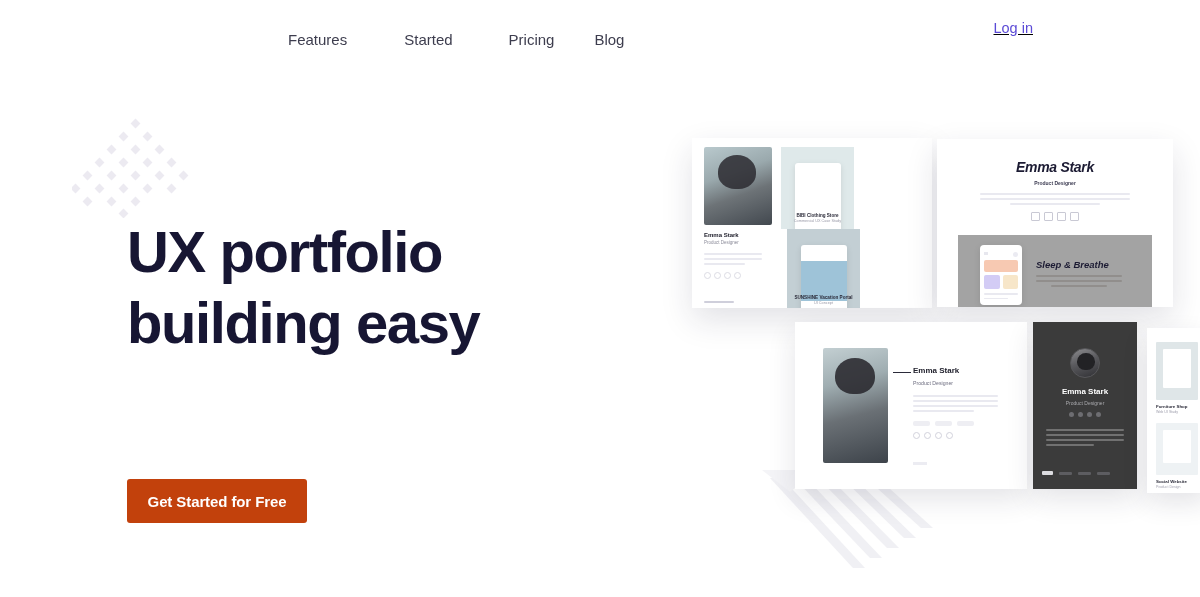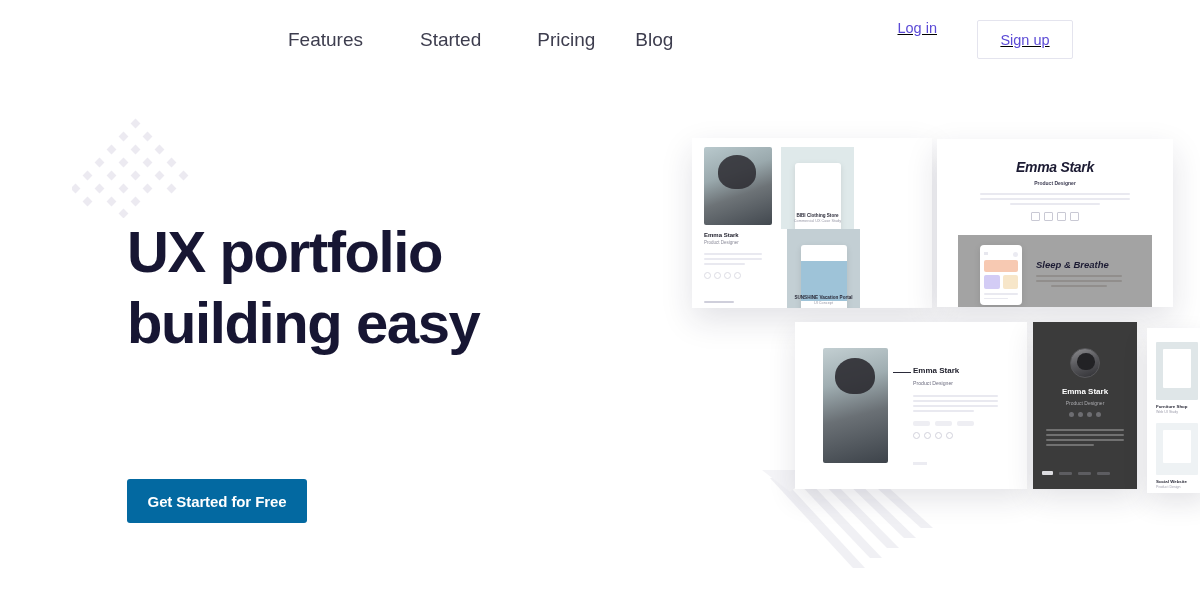--- a/index.html
+++ b/index.html
@@ -24,21 +24,21 @@
   .logo-text {
     font-size:22px; font-weight:700; color:#1b1b33;
     letter-spacing:-0.3px; line-height:1;
   }
 
   .nav-links {
     position:absolute; left:288px; top:31px;
     display:flex; align-items:center; gap:0;
   }
   .nav-link {
-    font-size:19px; color:#3d3d4e; text-decoration:none;
+    font-size:15px; color:#3d3d4e; text-decoration:none;
     line-height:17px; cursor:pointer; white-space:nowrap;
   }
   .nav-link.l0 { margin-right:57px; }
   .nav-link.l1 { margin-right:56px; }
   .nav-link.l2 { margin-right:40px; }
 
   .nav-right {
     position:absolute; right:127px; top:20px;
     display:flex; align-items:flex-start;text-decoration:underline;
   }
@@ -64,21 +64,21 @@
     line-height:71px; letter-spacing:-1.4px;
   }
   .hero-line3 { position:relative; display:inline-block; }
   .hero-underline {
     position:absolute; left:0; bottom:-1px; height:5px;
     width:311px; background:#4432e0;
   }
   .cta-btn {
     position:absolute; left:0; top:263px;
     width:180px; height:44px; border:none;
-    background:#0369a1; color:#ffffff;
+    background:#c2410c; color:#ffffff;
     font-size:15px; font-weight:700;
     font-family:"Liberation Sans", sans-serif;
     border-radius:3px; cursor:pointer; letter-spacing:-0.1px;
   }
 
   
   .stripes { position:absolute; left:760px; top:468px; width:200px; height:120px; }
 
   
   .mock { position:absolute; background:#fff; overflow:hidden; }
@@ -206,21 +206,20 @@
 
   <div class="nav-links">
     <a class="nav-link l0">Features</a>
     <a class="nav-link l1">Started</a>
     <a class="nav-link l2">Pricing</a>
     <a class="nav-link l3">Blog</a>
   </div>
 
   <div class="nav-right">
     <a class="login-link">Log in</a>
-    <button class="signup-btn">Sign up</button>
   </div>
 </div>
 
 <svg class="dots" viewBox="0 0 130 100">
   <g fill="#eceaf1">
     <rect x="60" y="2" width="7" height="7" transform="rotate(45 63.5 5.5)"></rect>
 
     <rect x="48" y="15" width="7" height="7" transform="rotate(45 51.5 18.5)"></rect>
     <rect x="72" y="15" width="7" height="7" transform="rotate(45 75.5 18.5)"></rect>
 

